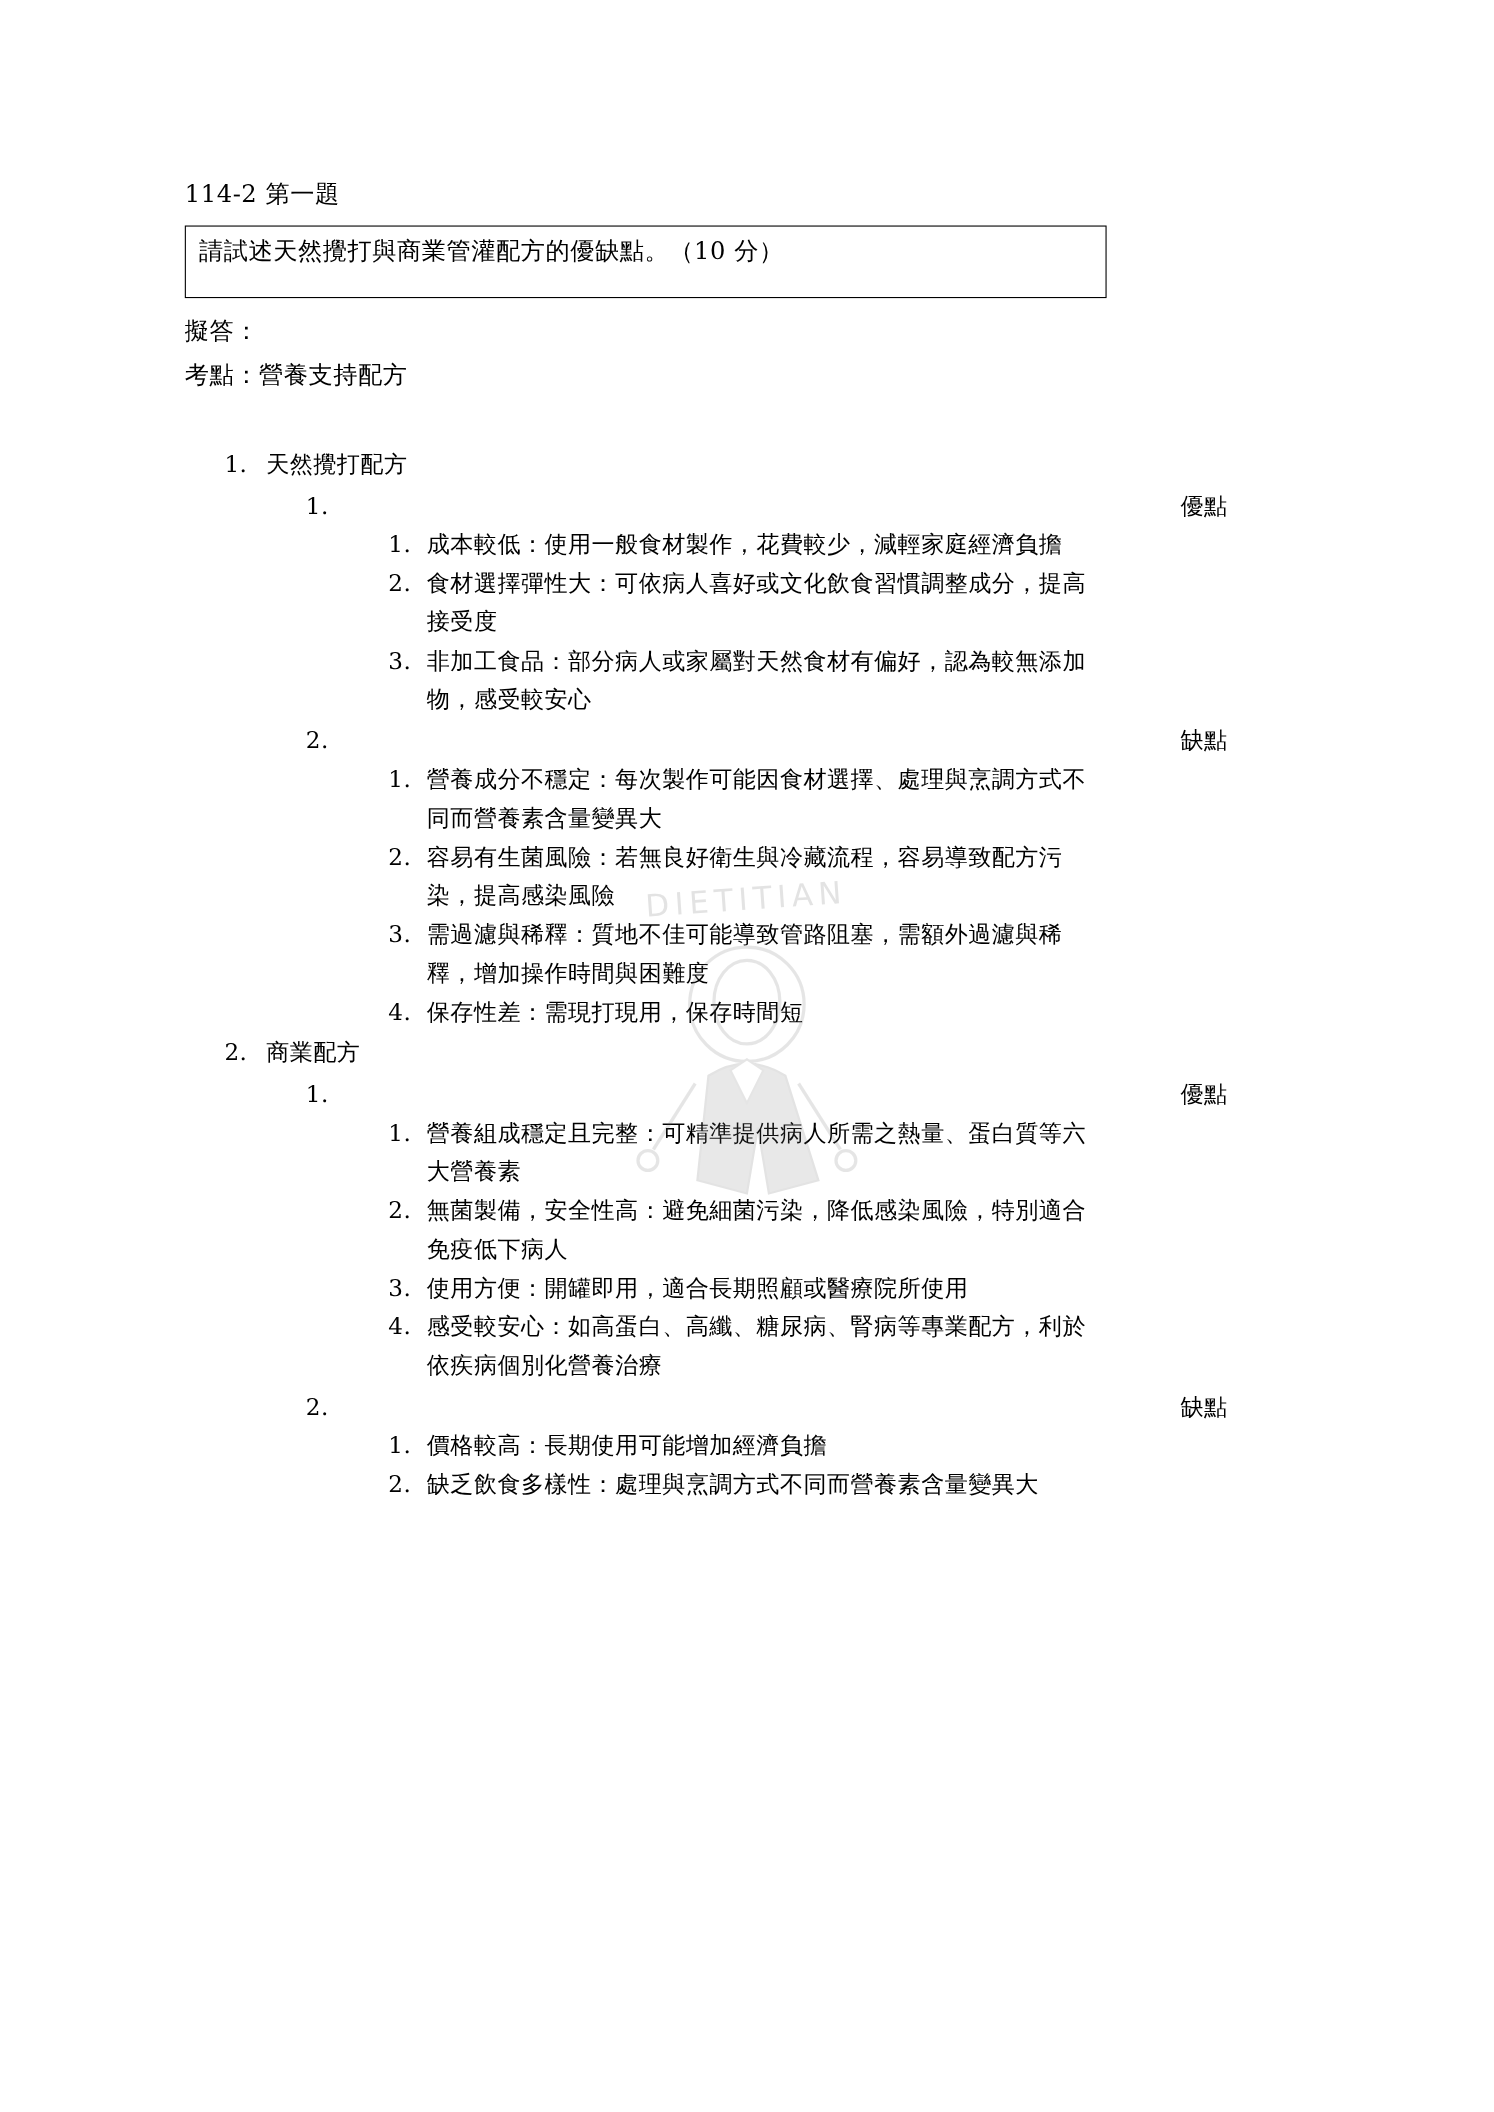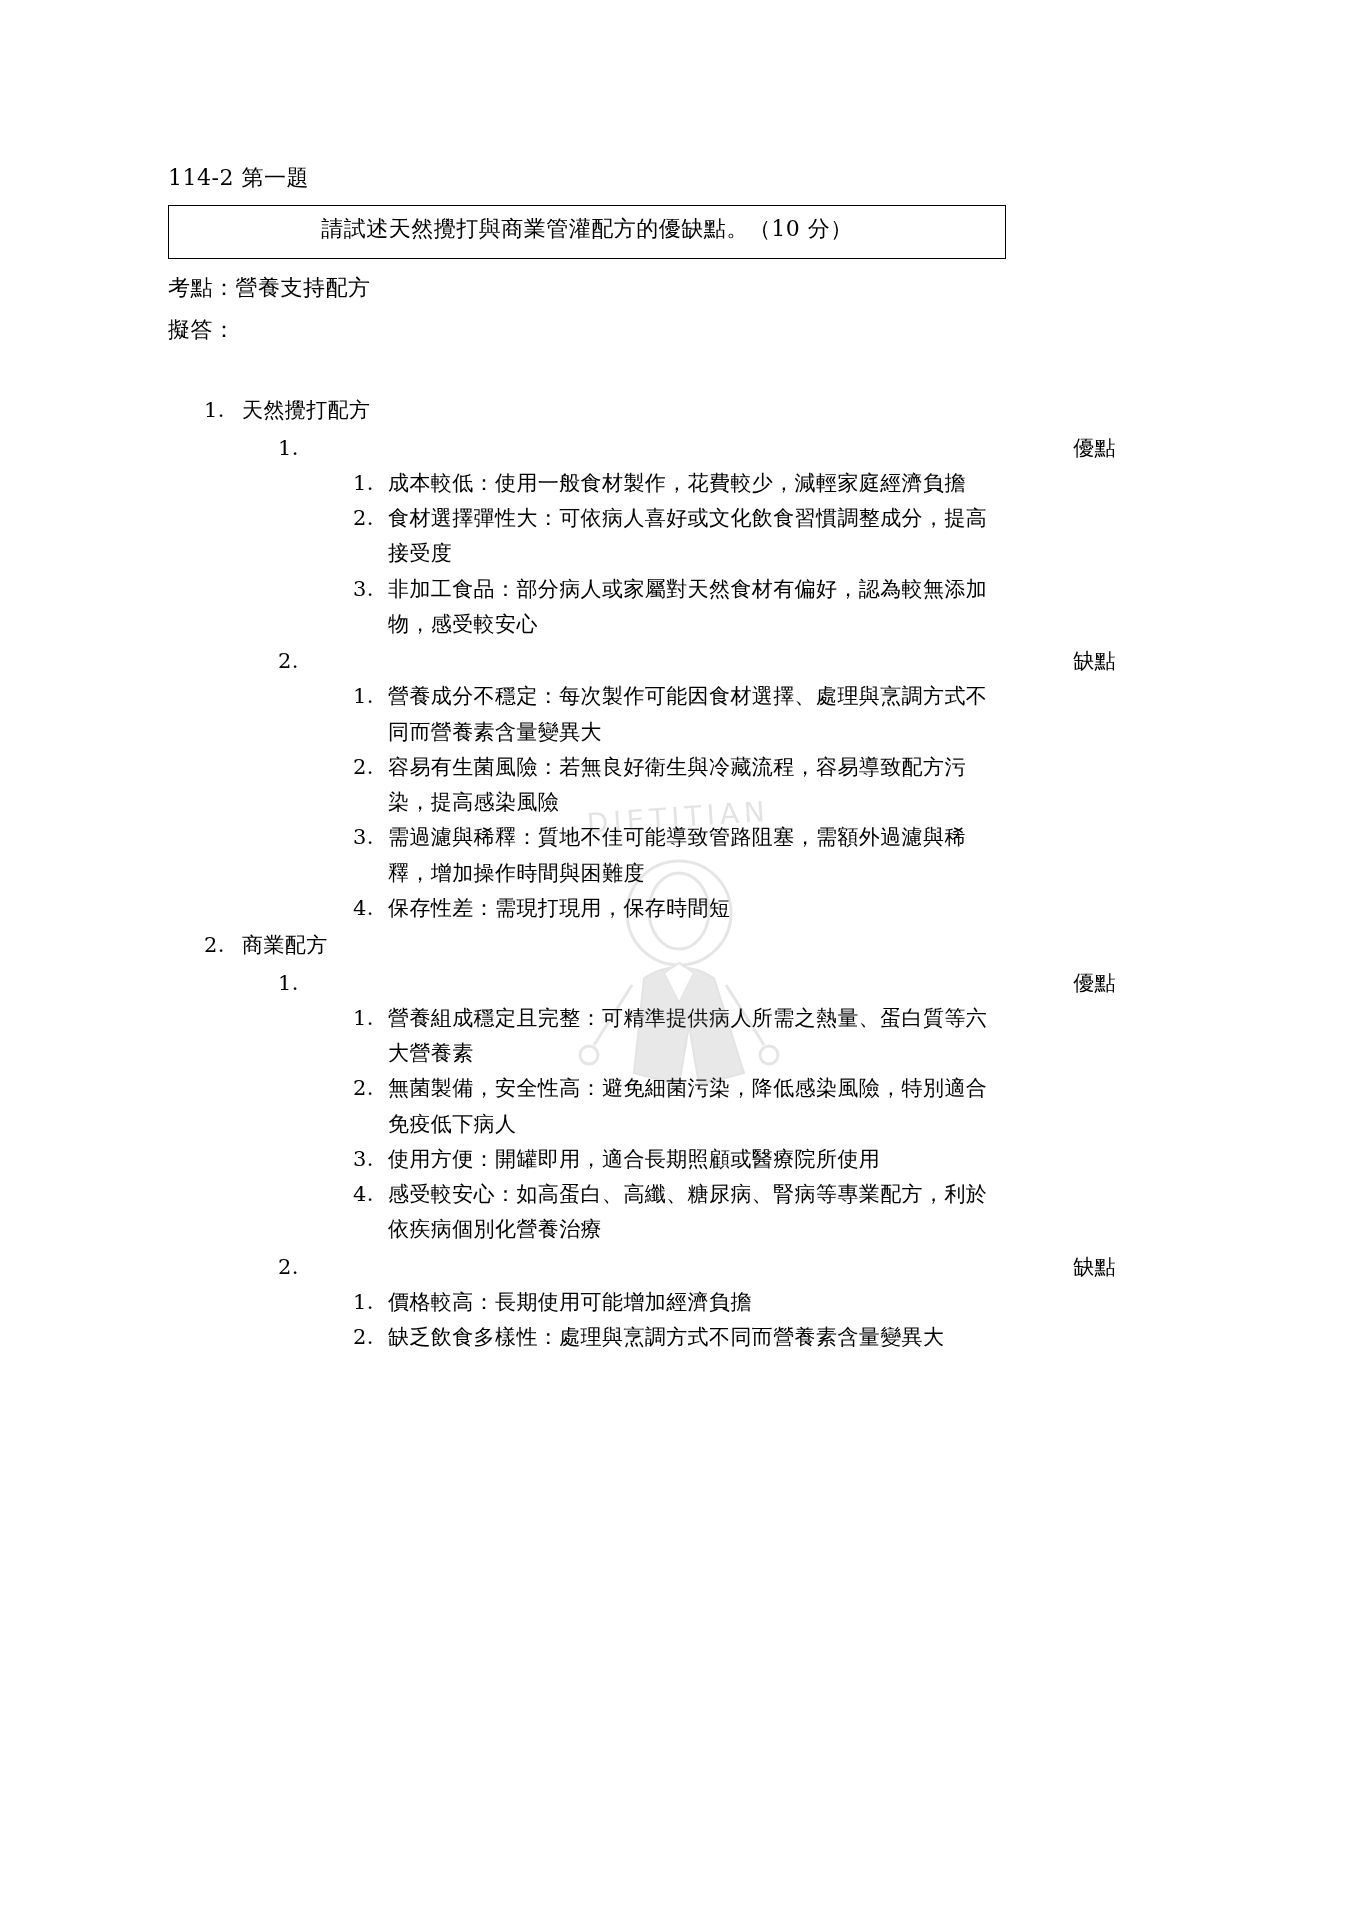--- a/index.html
+++ b/index.html
@@ -26,25 +26,24 @@
   .doc-header {
     font-size: 22px;
     line-height: 1.35;
     margin: 0 0 12px 0;
     letter-spacing: 0.5px;
   }
   .question-box {
     border: 1px solid #000000;
     box-sizing: border-box;
     width: 838px;
-    padding: 9px 12px 15px 12px;
+    padding: 9px 12px 27px 12px;
     font-size: 22px;
     line-height: 1.3;
     letter-spacing: 0.5px;
-    text-align: center;
   }
   .meta-line {
     font-size: 22px;
     line-height: 1.0;
     margin-top: 18px;
     letter-spacing: 0.5px;
   }
   .meta-line.second {
     margin-top: 20px;
   }
@@ -111,22 +110,22 @@
 <body>
 
 <div class="page">
 
   <div class="doc-header">114-2 第一題</div>
 
   <div class="question-box">
     <span>請試述天然攪打與商業管灌配方的優缺點。（10 分）</span>
   </div>
 
+  <div class="meta-line second">擬答：</div>
   <div class="meta-line">考點：營養支持配方</div>
-  <div class="meta-line second">擬答：</div>
 
   <div class="content">
 
     <div class="l1">
       <div class="row">
         <span class="num">1.</span>
         <span class="txt">天然攪打配方</span>
       </div>
     </div>
 

